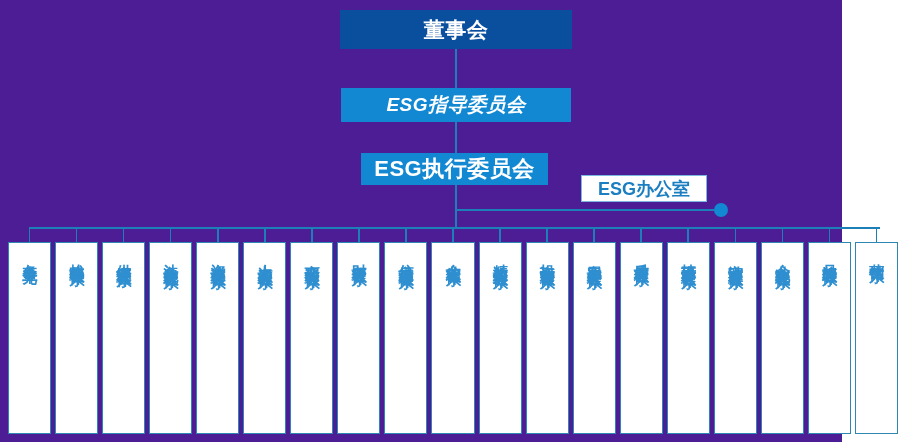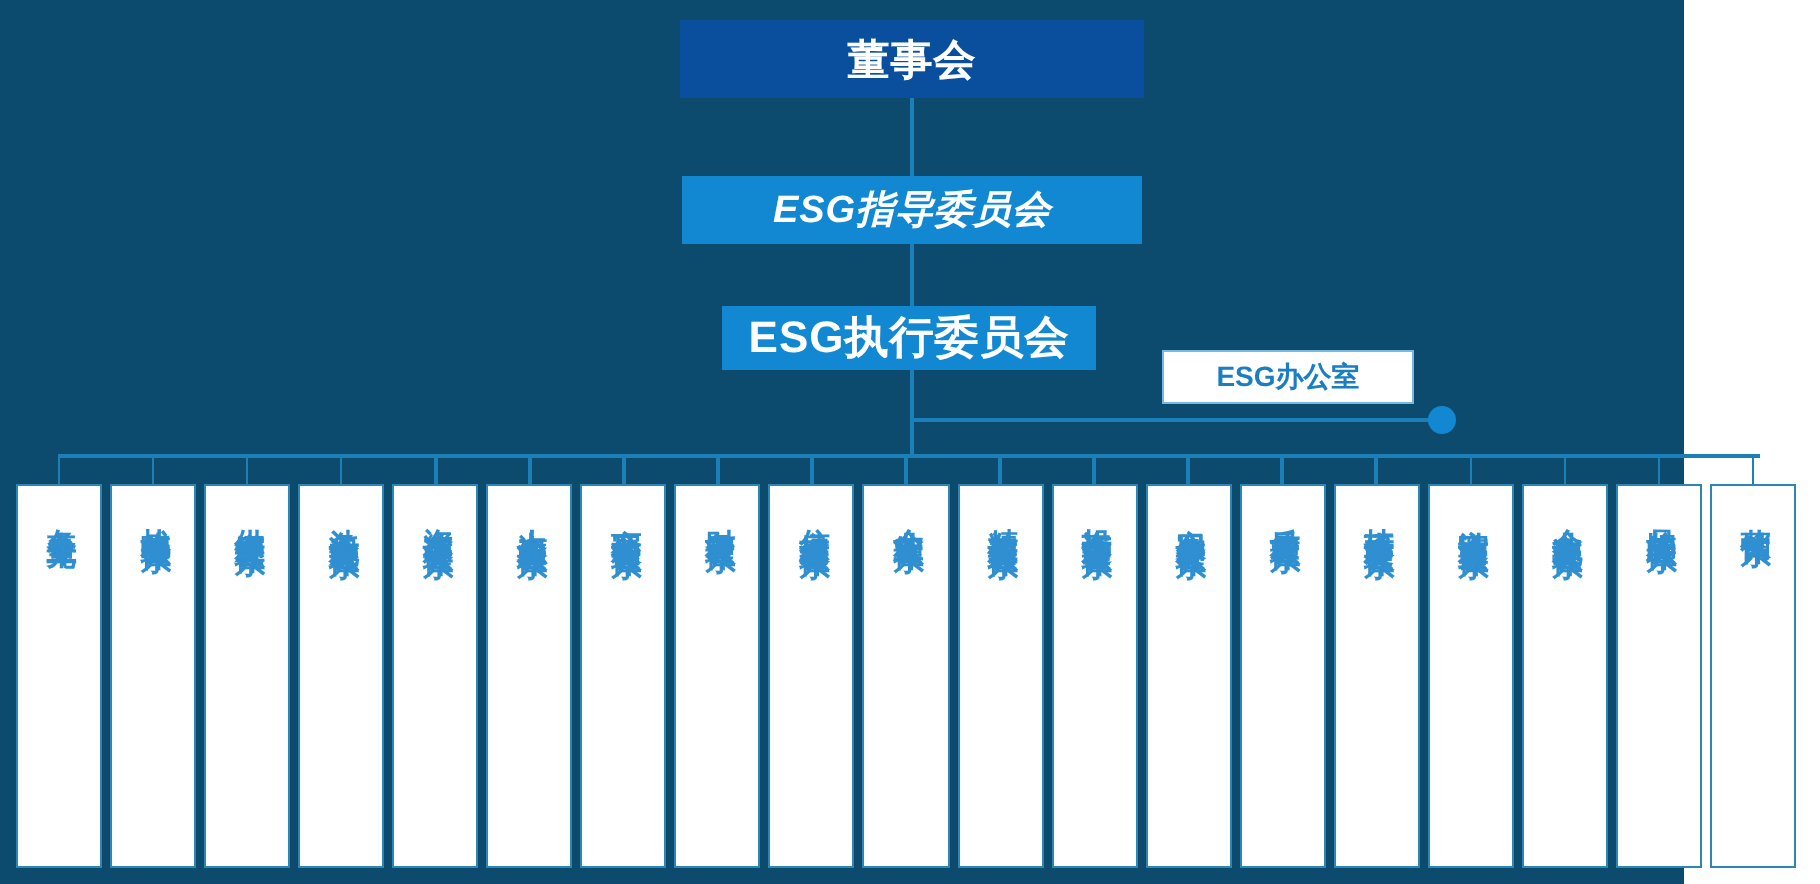--- a/index.html
+++ b/index.html
@@ -10,21 +10,21 @@
   body {
     width: 910px;
     height: 442px;
     font-family: "Liberation Sans", "DejaVu Sans", sans-serif;
     overflow: hidden;
   }
   #chart {
     position: relative;
     width: 842px;
     height: 442px;
-    background: #0c4a6e;
+    background: #4c1d95;
   }
 
   
   .lvl-box {
     position: absolute;
     display: flex;
     align-items: center;
     justify-content: center;
     color: #ffffff;
     font-weight: bold;
@@ -65,21 +65,21 @@
     top: 175px;
     width: 126px;
     height: 27px;
     background: #ffffff;
     border: 1.4px solid #7ab8e0;
     box-sizing: border-box;
     display: flex;
     align-items: center;
     justify-content: center;
     color: #1a7ec0;
-    font-size: 14px;
+    font-size: 18px;
     font-weight: bold;
     white-space: nowrap;
   }
 
   
   .vline {
     position: absolute;
     width: 1.6px;
     background: #1c7fb8;
   }

